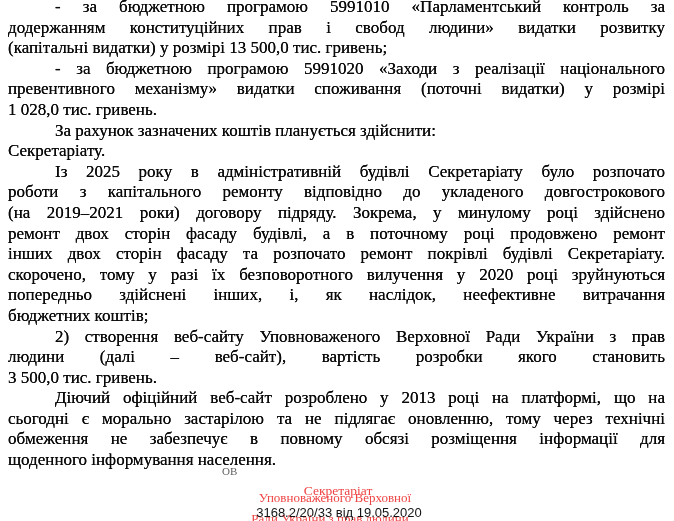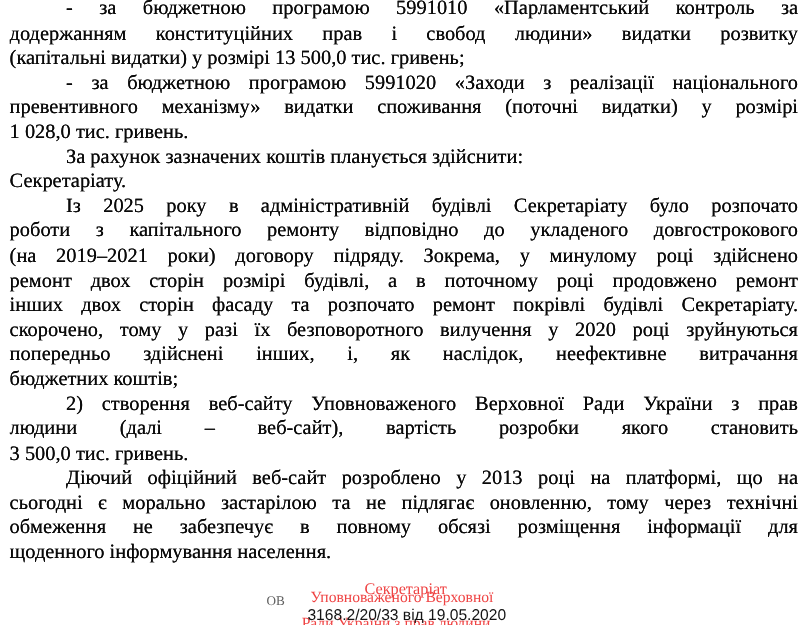--- a/index.html
+++ b/index.html
@@ -47,21 +47,20 @@
     left: 0; top: 0;
     width: 674px; height: 521px;
     z-index: 1;
     pointer-events: none;
   }
   .stamp div { position: absolute; white-space: nowrap; }
   .stamp-ov {
     left: 222px; top: 465px;
     font-size: 11px;
     color: #5f5f5f;
-    margin-top: 30px;
   }
   .stamp-line {
     width: 200px;
     text-align: center;
     color: #ef4444;
     margin-top: 20px;
   }
   .stamp-l1 { left: 238px; top: 463px; font-size: 13.5px; }
   .stamp-l2 { left: 235px; top: 470px; font-size: 13px; }
   .stamp-l3 { left: 230px; top: 491px; font-size: 13px; }
@@ -102,21 +101,21 @@
       <div class="para">
         <div class="line first last">За рахунок зазначених коштів планується здійснити:</div>
       </div>
       <div class="para">
         <div class="line last">Секретаріату.</div>
       </div>
       <div class="para">
         <div class="line first">Із 2025 року в адміністративній будівлі Секретаріату було розпочато</div>
         <div class="line">роботи з капітального ремонту відповідно до укладеного довгострокового</div>
         <div class="line">(на 2019–2021 роки) договору підряду. Зокрема, у минулому році здійснено</div>
-        <div class="line">ремонт двох сторін розмірі будівлі, а в поточному році продовжено ремонт</div>
+        <div class="line">ремонт двох сторін фасаду будівлі, а в поточному році продовжено ремонт</div>
         <div class="line">інших двох сторін фасаду та розпочато ремонт покрівлі будівлі Секретаріату.</div>
         <div class="line">скорочено, тому у разі їх безповоротного вилучення у 2020 році зруйнуються</div>
         <div class="line">попередньо здійснені інших, і, як наслідок, неефективне витрачання</div>
         <div class="line last">бюджетних коштів;</div>
       </div>
       <div class="para">
         <div class="line first">2) створення веб-сайту Уповноваженого Верховної Ради України з прав</div>
         <div class="line">людини (далі – веб-сайт), вартість розробки якого становить</div>
         <div class="line last">3 500,0 тис. гривень.</div>
       </div>

